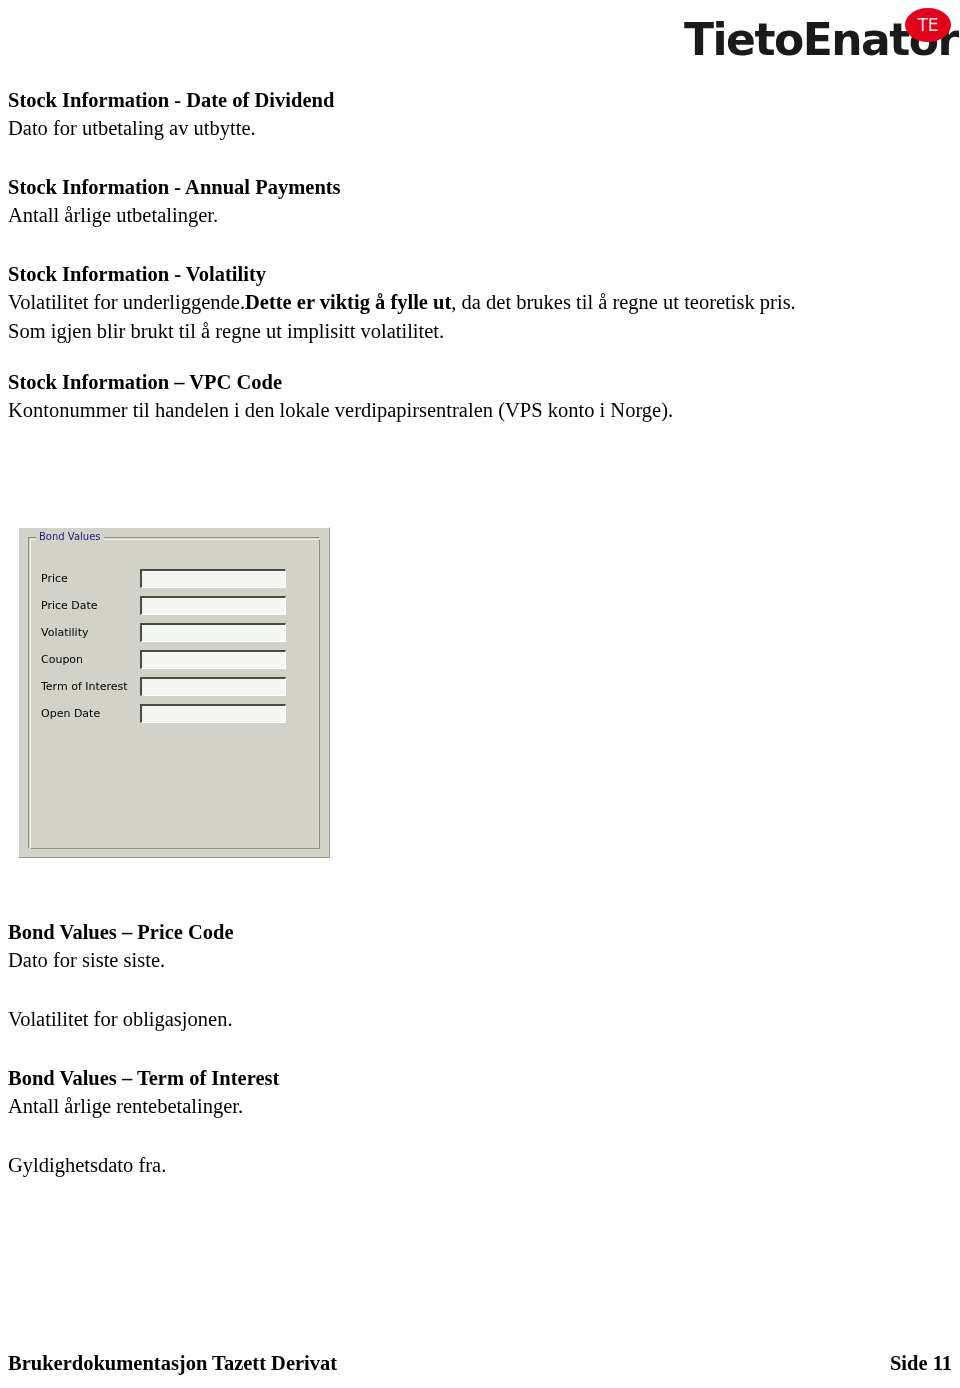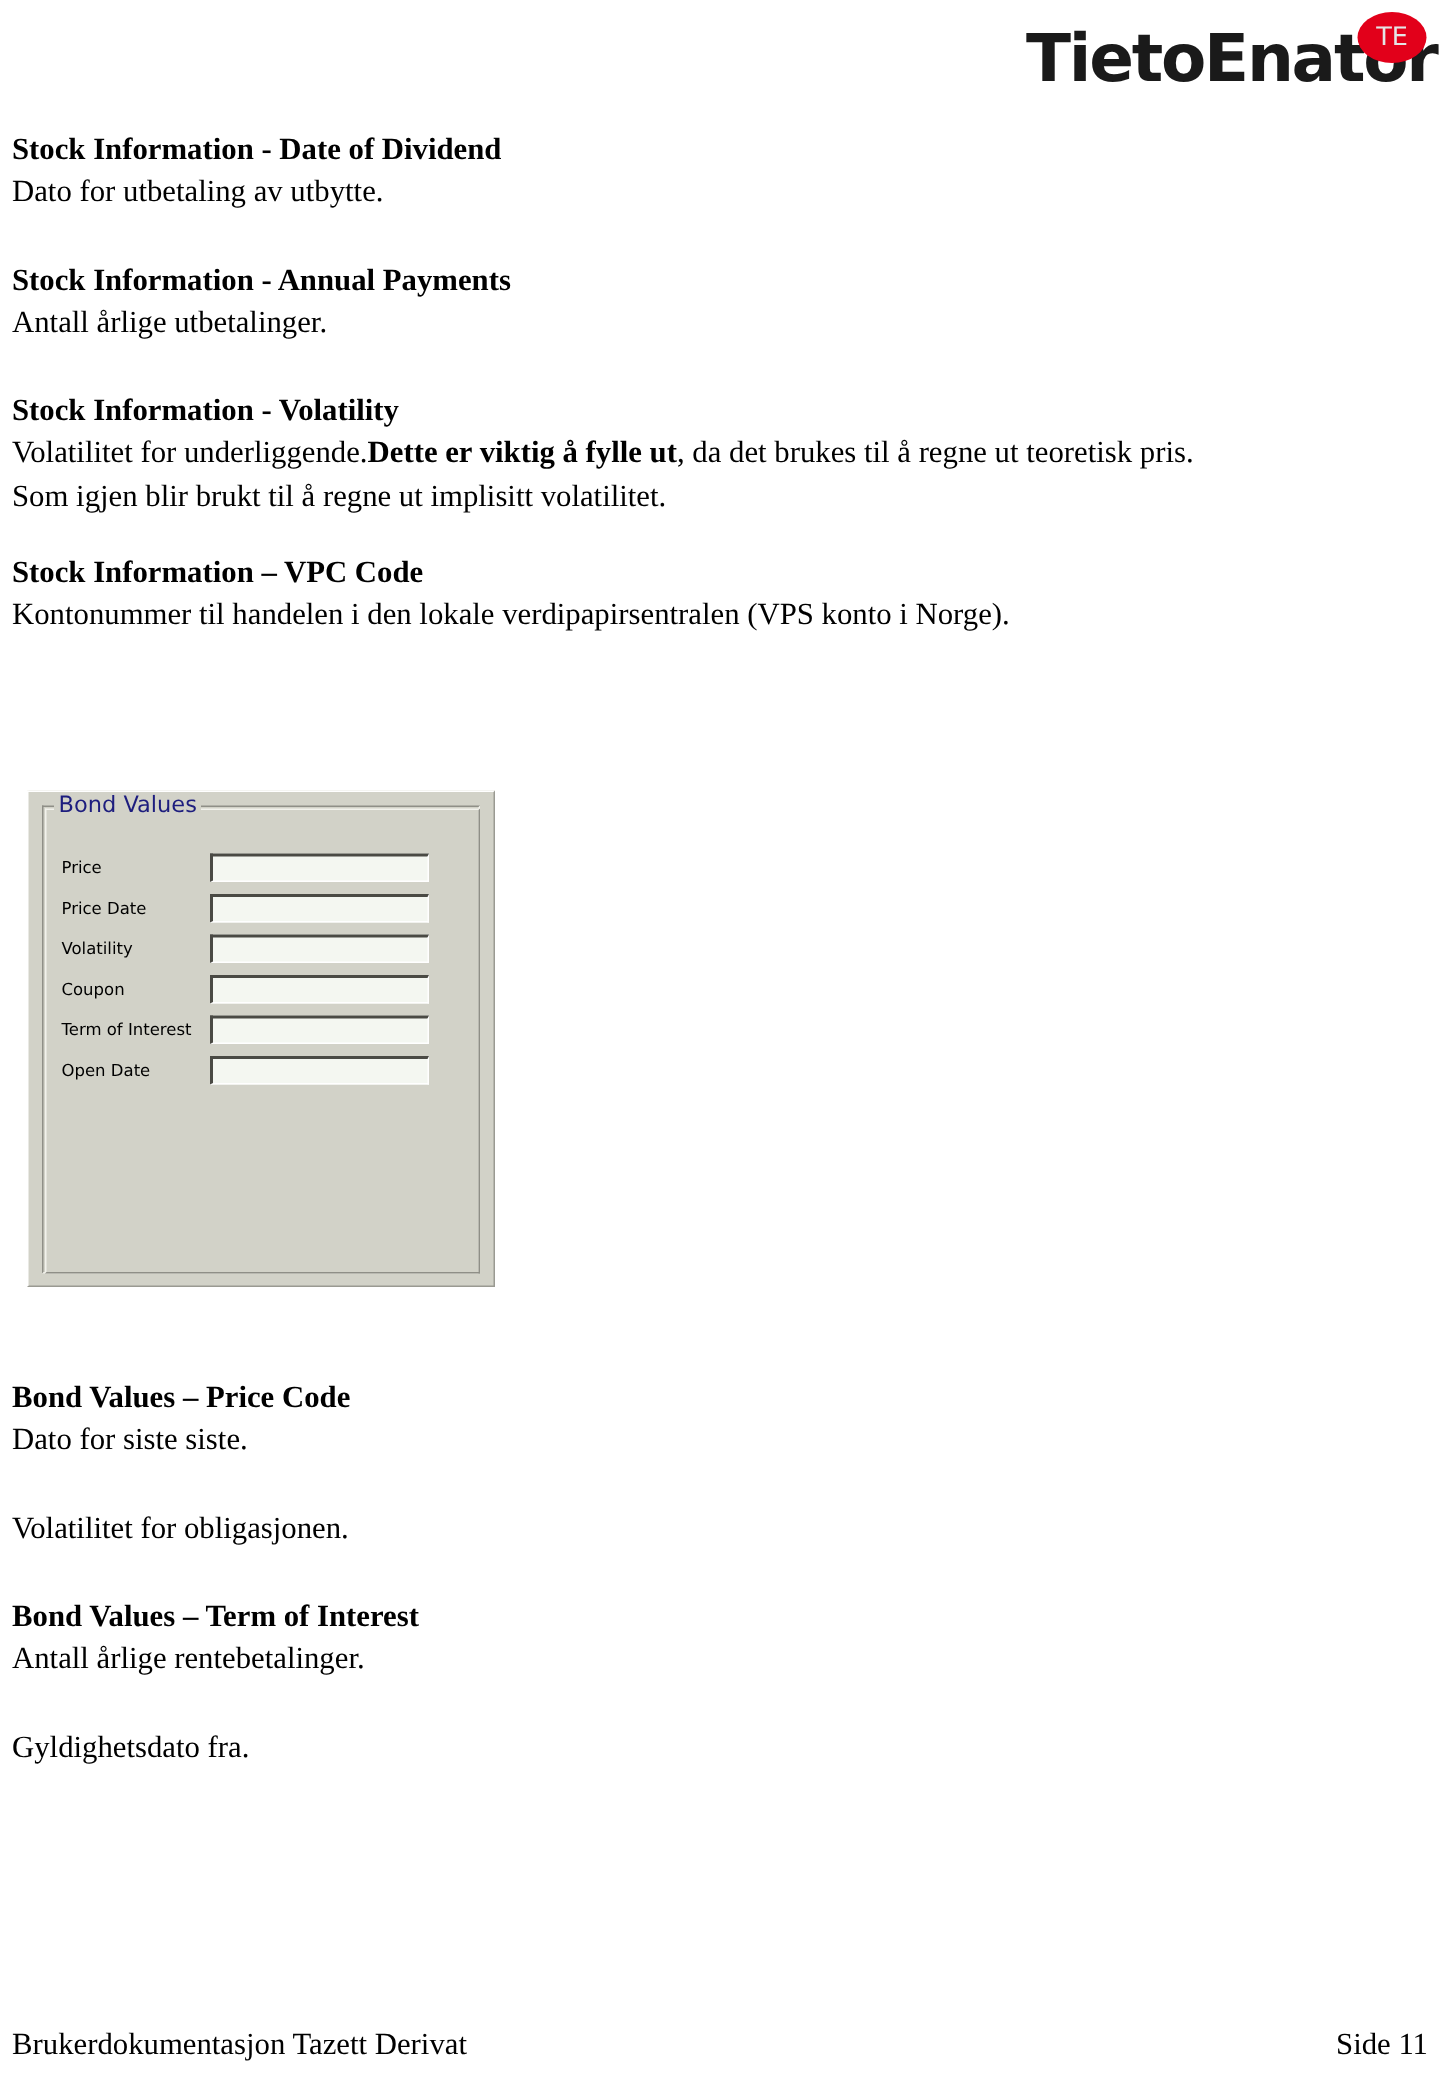--- a/index.html
+++ b/index.html
@@ -123,21 +123,21 @@
     border-bottom: 1px solid #8f8f87;
     pointer-events: none;
   }
   .groupbox-legend {
     position: absolute;
     left: 7px;
     top: -8px;
     padding: 0 3px;
     background: #d2d2c8;
     color: #1d1d7e;
-    font-size: 15px;
+    font-size: 10px;
     line-height: 13px;
     white-space: nowrap;
     z-index: 2;
   }
   .field-row {
     position: absolute;
     left: 0;
     width: 100%;
     height: 22px;
   }
@@ -166,21 +166,21 @@
 
   
   .footer {
     position: absolute;
     left: 8px;
     right: 8px;
     top: 1352px;
     display: flex;
     justify-content: space-between;
     align-items: baseline;
-    font-weight: normal;
+    font-weight: bold;
     font-size: 20.5px;
   }
 </style>
 </head>
 <body>
 
 <div class="logo-wrap">
   <div class="logo-text">TietoEnator</div>
   <div class="logo-badge">
     <div class="logo-badge-label">TE</div>

